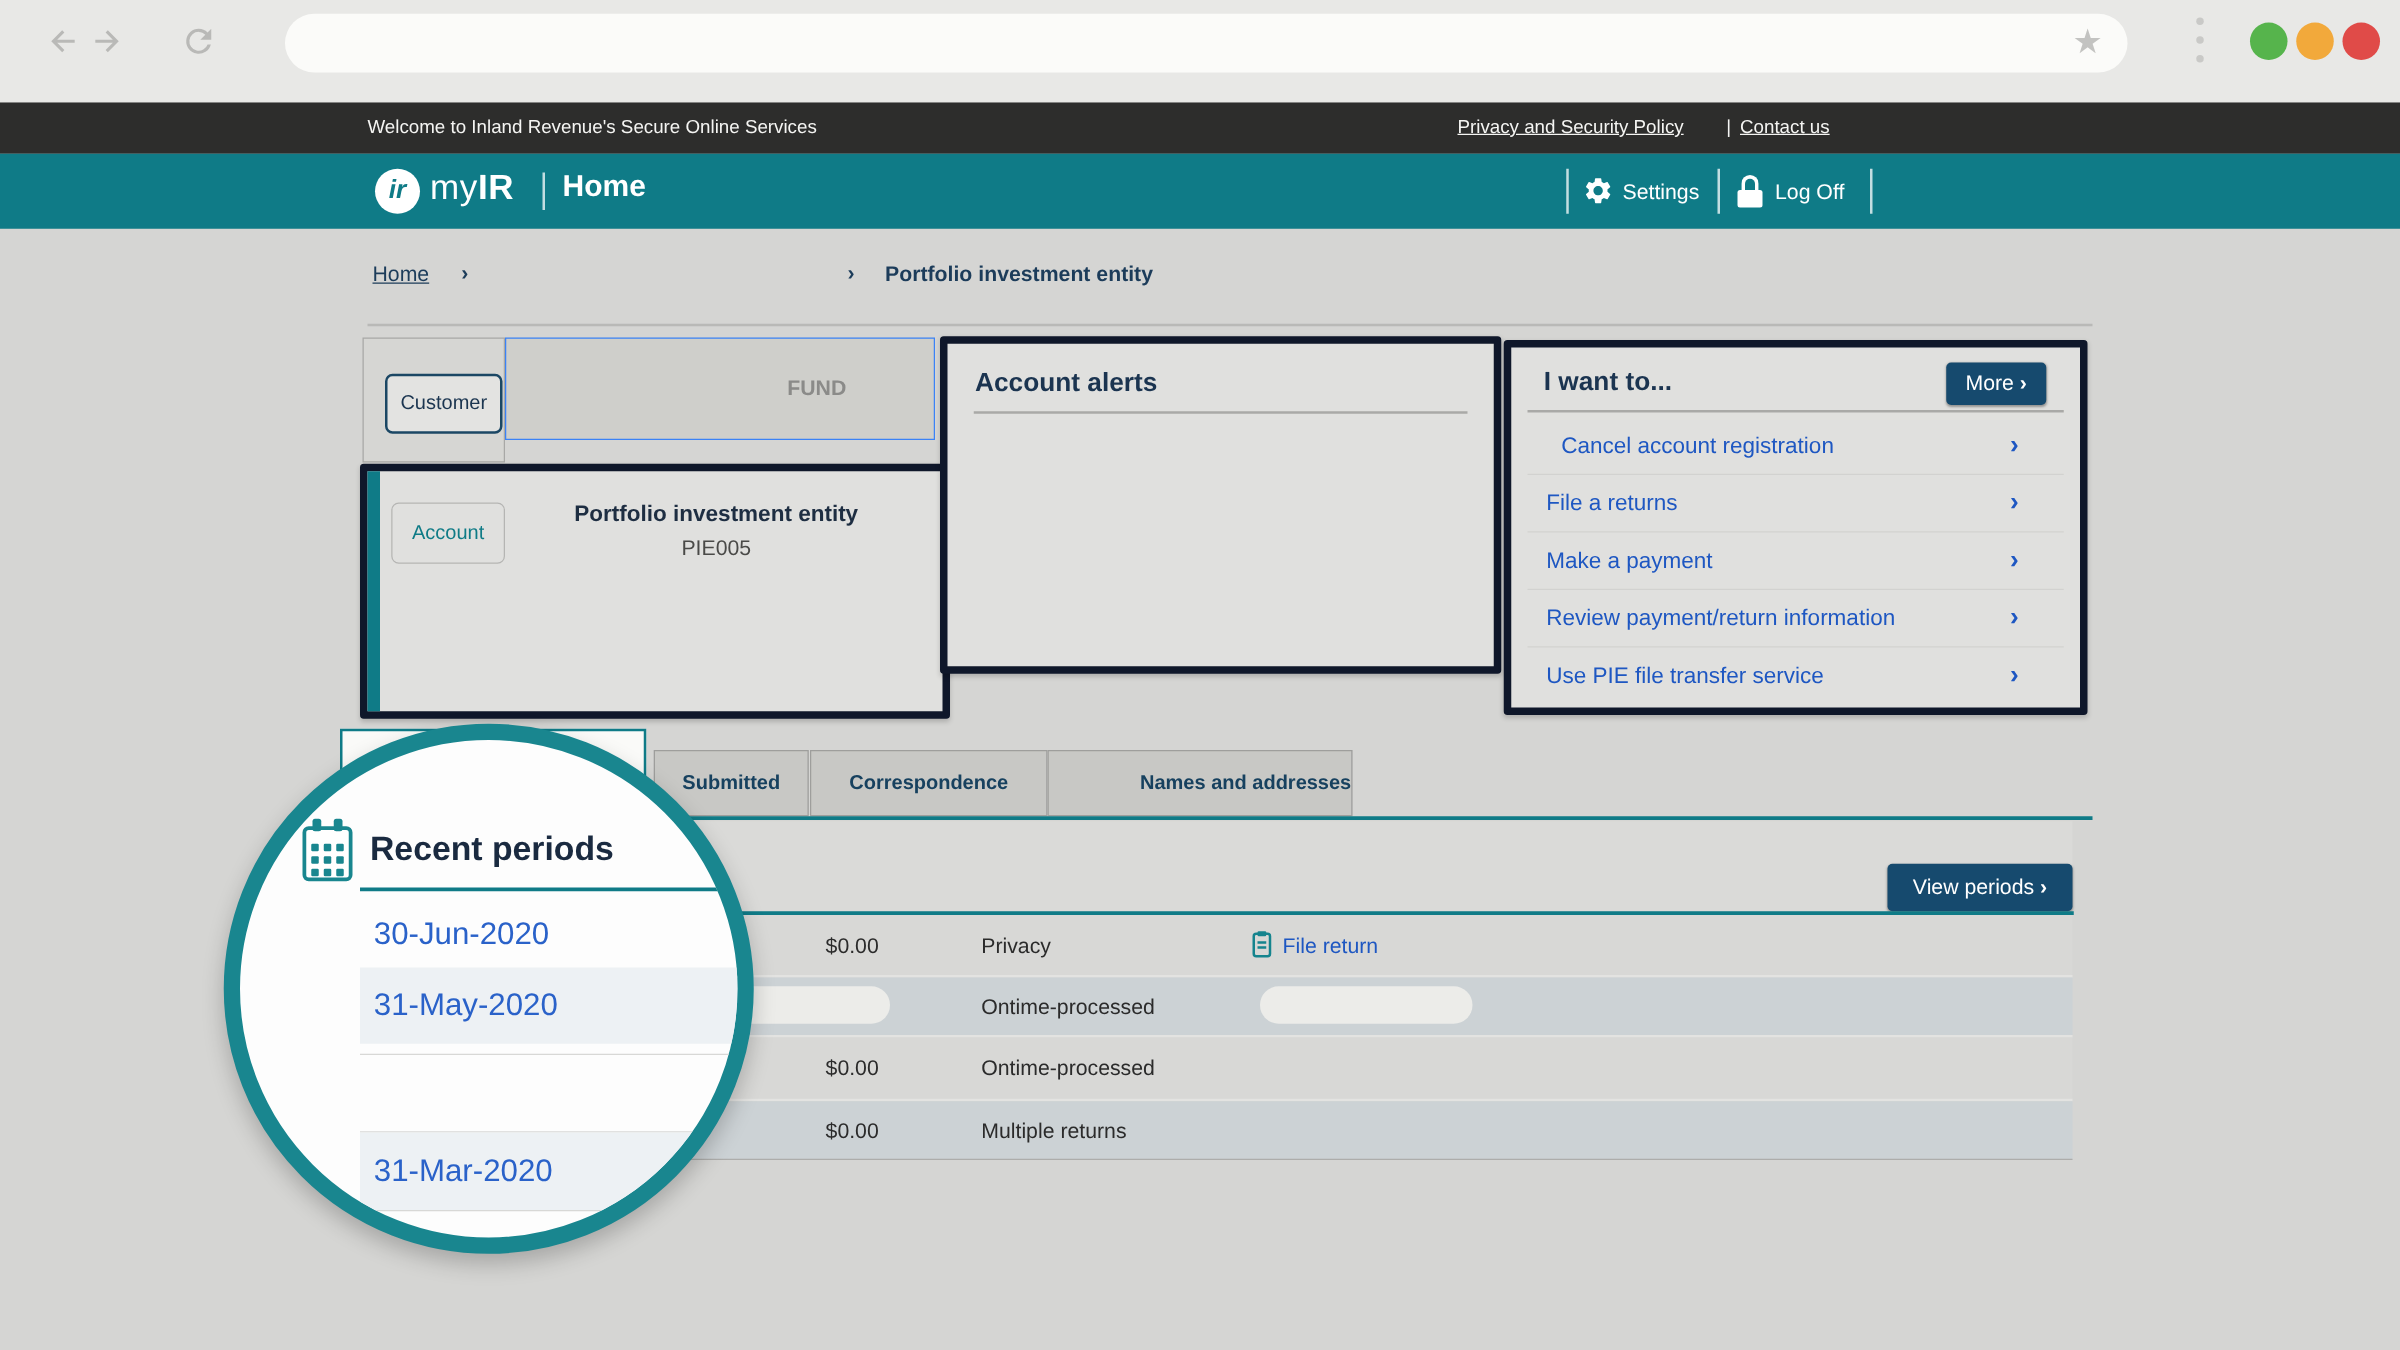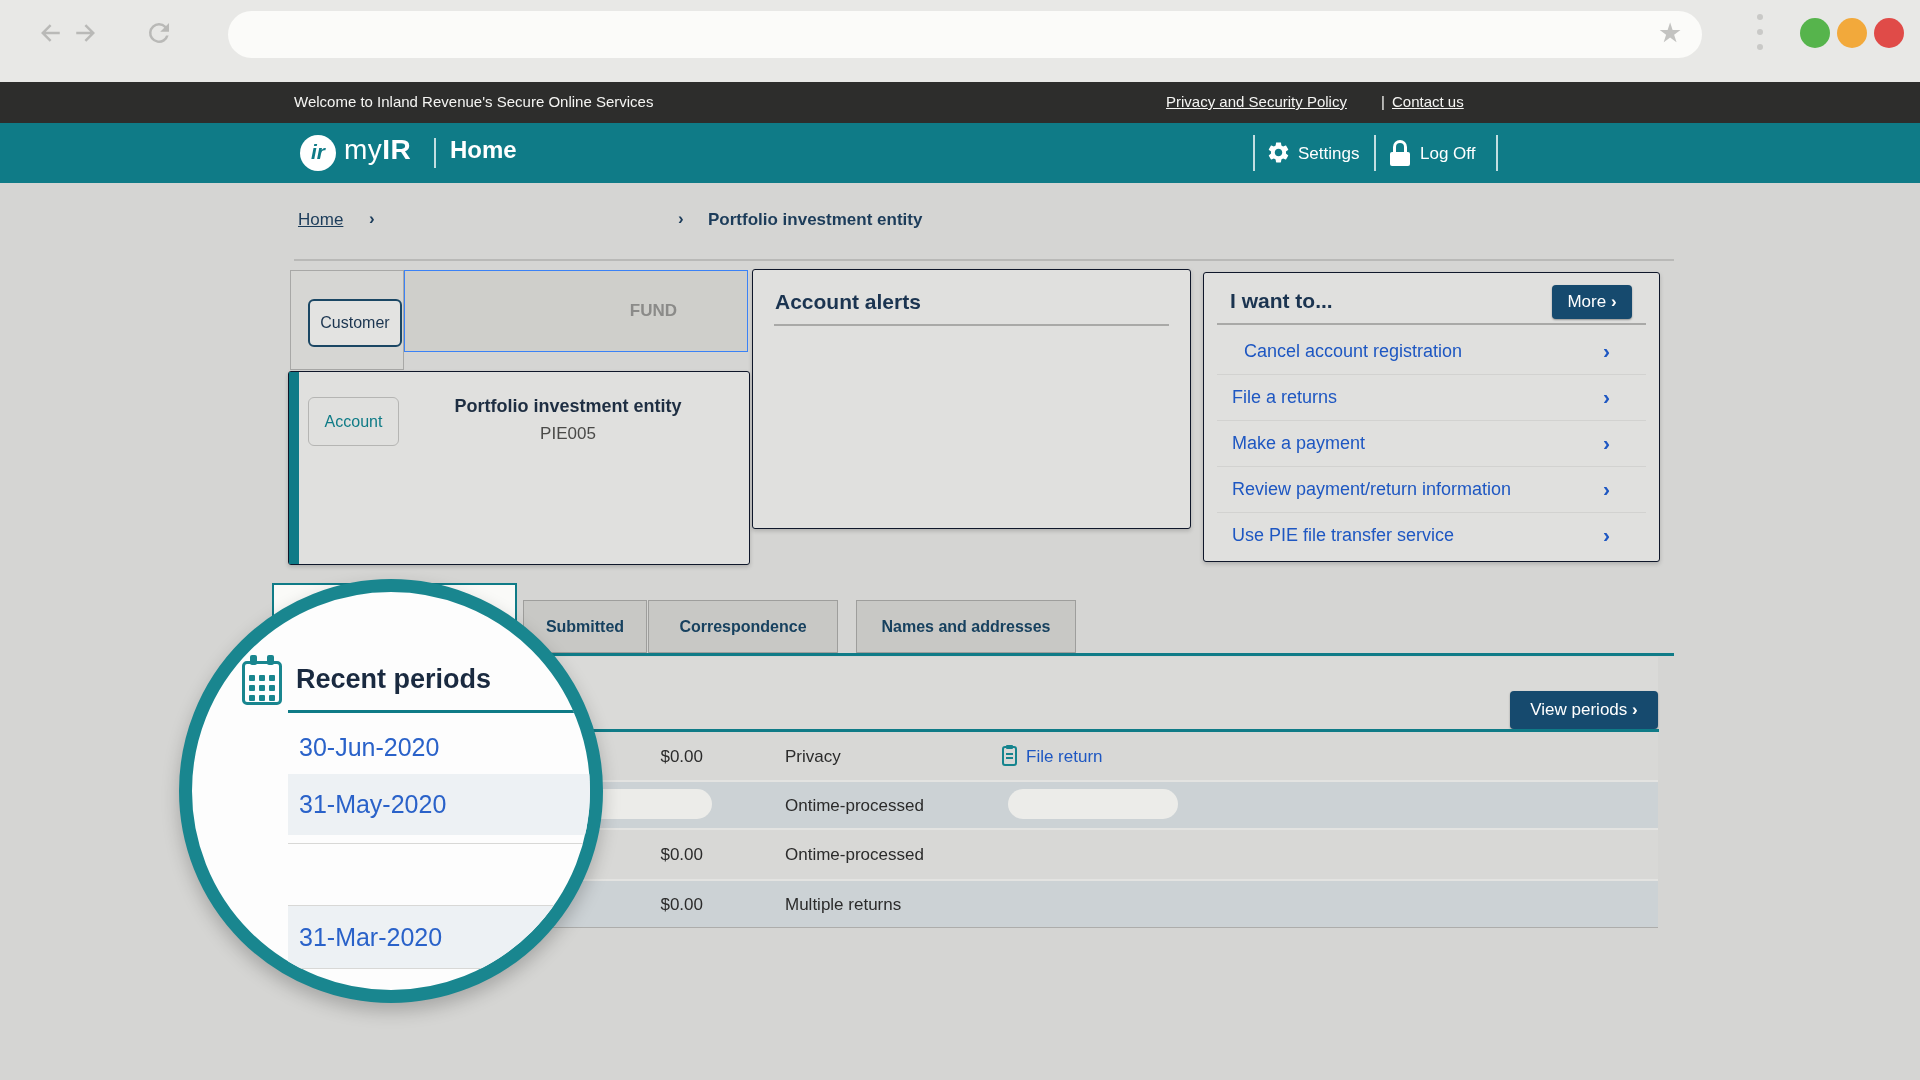--- a/index.html
+++ b/index.html
@@ -36,21 +36,21 @@
   .crumb{color:#1c3c5a;font-size:17px;}
   .crumb-link{text-decoration:underline;}
   .chev{font-weight:bold;}
   .rule{background:#b9b9b7;height:2px;}
 
   
   .cell-customer{left:290px;top:270px;width:112px;height:98px;background:#d6d6d3;border:1px solid #a8a8a6;}
   .btn-outline{border:2px solid #1b4764;border-radius:6px;background:#e3e3e1;color:#1b3550;font-size:16px;text-align:center;}
   .fund-bar{left:404px;top:270px;width:344px;height:82px;background:#cfcfcb;border:1px solid #3b82f6;
             color:#8b8b89;font-weight:bold;font-size:17px;text-align:right;line-height:80px;padding-right:70px;box-sizing:border-box;}
-  .card{background:#e0e0de;border:1px solid #0f172a;border-radius:3px;box-shadow:0 2px 4px rgba(0,0,0,.18);}
+  .card{background:#e0e0de;border:6px solid #0f172a;border-radius:3px;box-shadow:0 2px 4px rgba(0,0,0,.18);}
   .teal-stripe{left:0;top:0;width:10px;height:100%;background:#0f7b87;}
   .acct-btn{border:1px solid #b5b5b3;border-radius:6px;color:#0f7b86;font-size:16px;text-align:center;background:transparent;}
   .acct-title{font-weight:bold;font-size:18px;color:#1e2e42;text-align:center;}
   .acct-code{font-size:17px;color:#4a4a48;text-align:center;}
   .sec-title{font-weight:bold;font-size:21px;color:#1b3450;}
   .thin-rule{height:2px;background:#a9a9a7;}
   .navy-btn{background:#164a6e;color:#fff;border-radius:4px;text-align:center;box-shadow:0 1px 2px rgba(0,0,0,.35);}
   .iw-link{color:#1e57c2;font-size:18px;}
   .iw-chev{color:#1e57c2;font-size:21px;font-weight:bold;}
   .iw-sep{height:1px;background:#d2d2d0;}
@@ -187,21 +187,21 @@
     <div class="abs iw-chev" style="left:399px;top:204px;">›</div>
     <div class="abs iw-sep" style="left:13px;top:239px;width:429px;"></div>
 
     <div class="abs iw-link" style="left:28px;top:252px;">Use PIE file transfer service</div>
     <div class="abs iw-chev" style="left:399px;top:250px;">›</div>
   </div>
 
   <div class="abs tab-active-hidden"></div>
   <div class="abs tab" style="left:523px;width:124px;">Submitted</div>
   <div class="abs tab" style="left:648px;width:190px;">Correspondence</div>
-  <div class="abs tab" style="left:856px;width:220px;">Names and addresses</div>
+  <div class="abs tab" style="left:838px;width:244px;text-align:right;">Names and addresses</div>
   <div class="abs teal-line" style="left:294px;top:653px;width:1380px;"></div>
 
   <div class="abs hdr-band"></div>
   <div class="abs navy-btn" style="left:1510px;top:691px;width:148px;height:38px;line-height:38px;font-size:17px;">
     <span>View periods</span>
     <span style="font-weight:bold;">›</span>
   </div>
   <div class="abs teal-line" style="left:294px;top:729px;width:1365px;"></div>
 
   <div class="abs prow row-light" style="top:732px;height:48px;">

